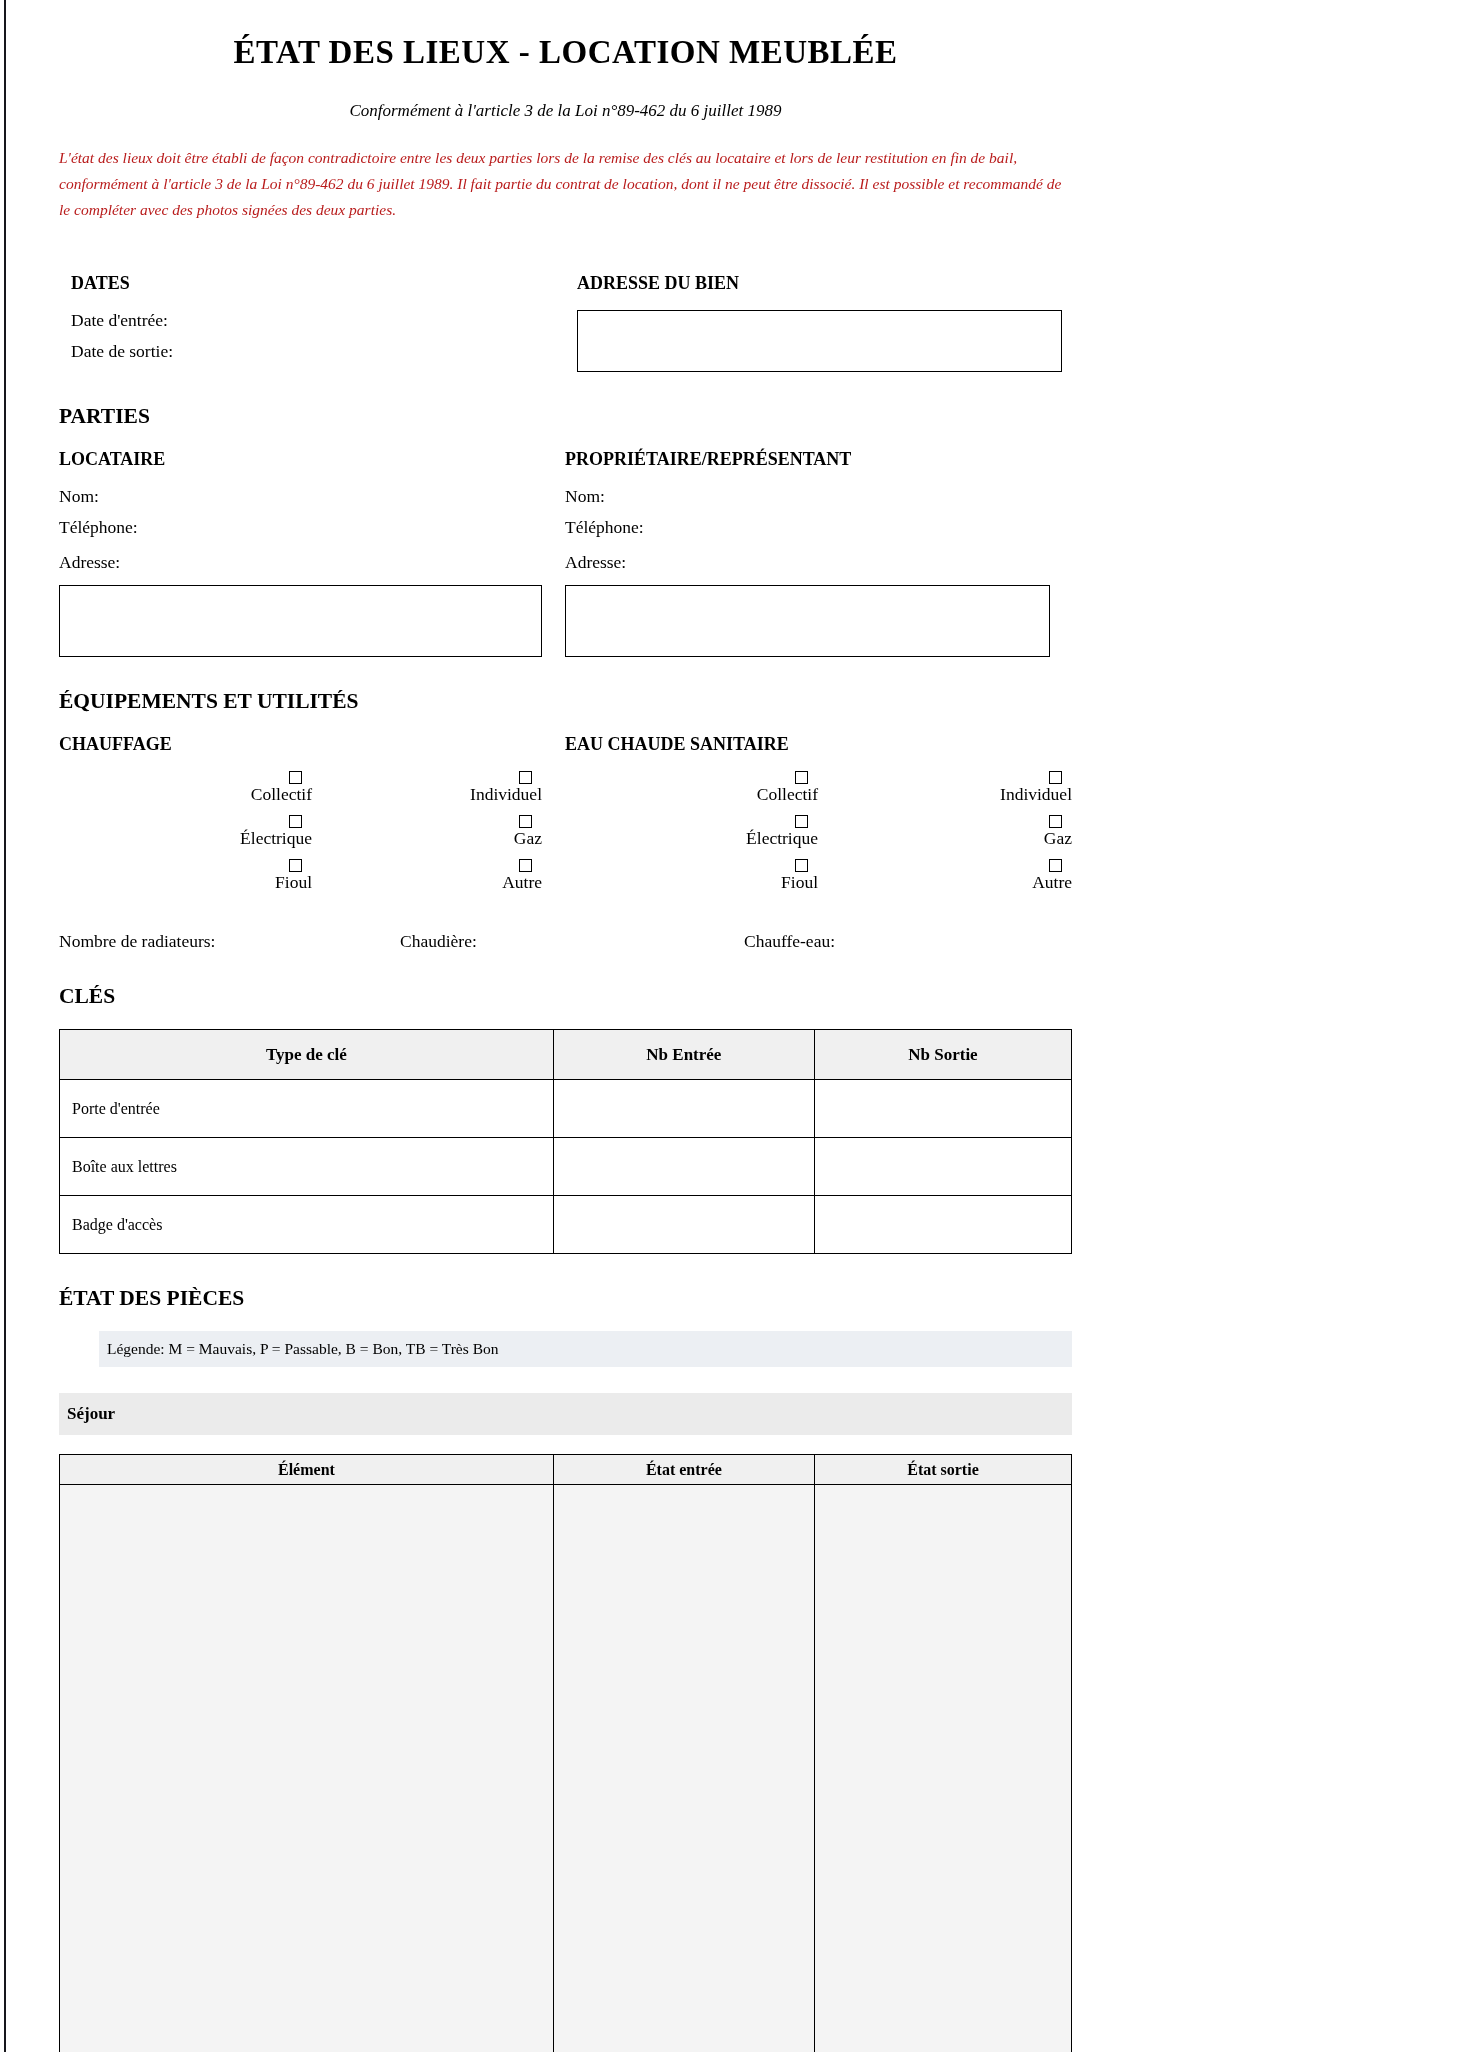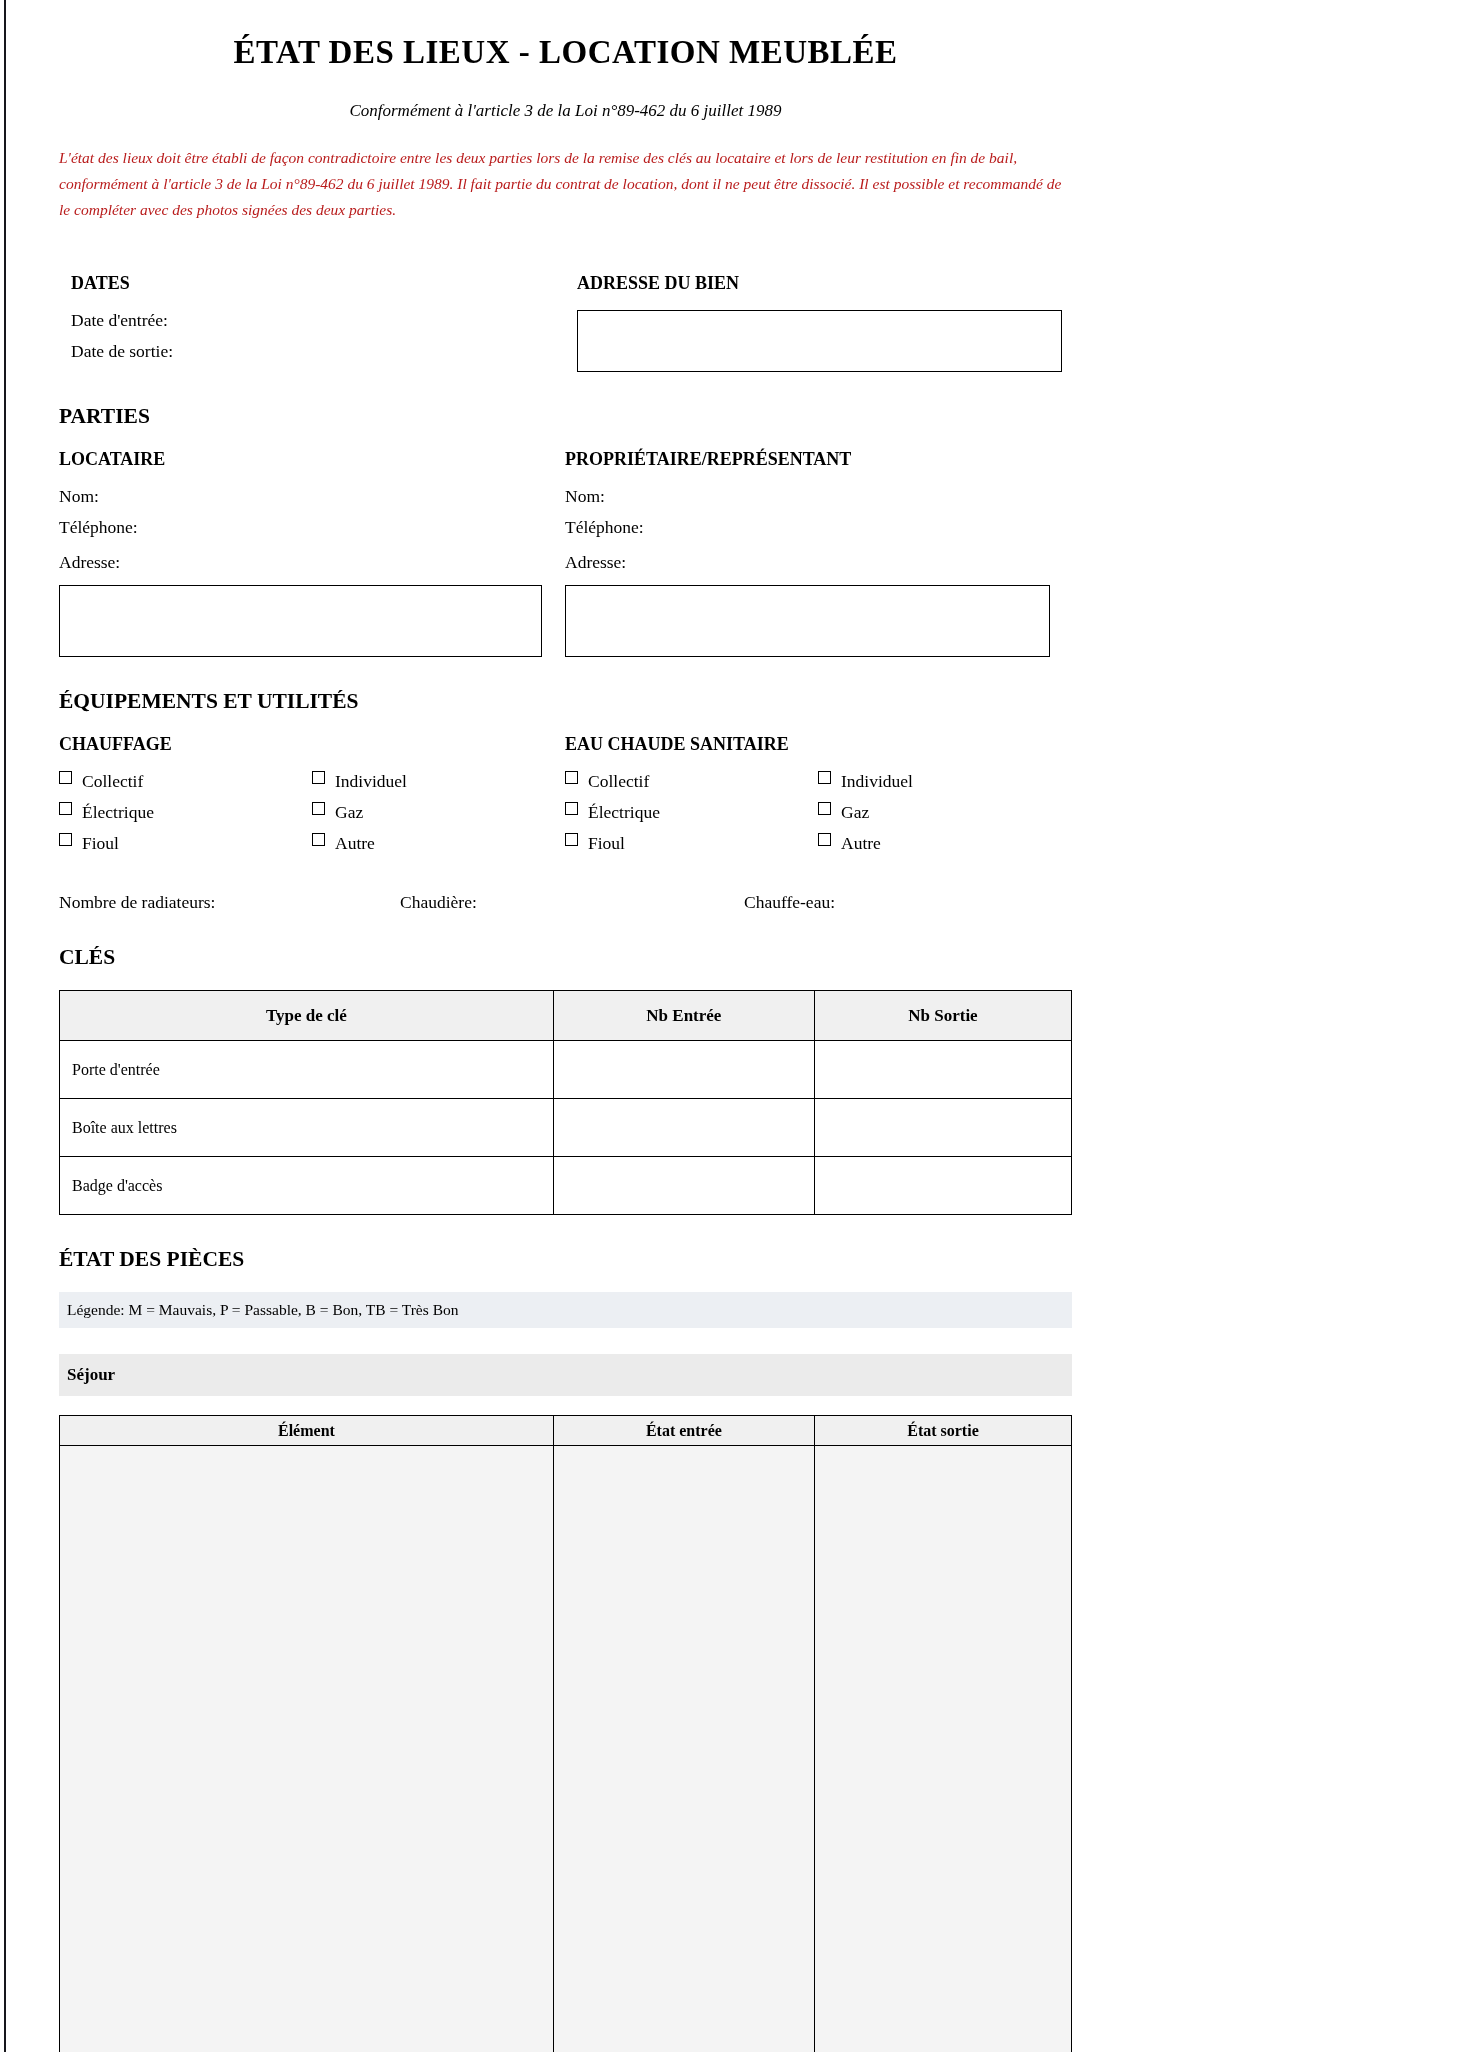--- a/index.html
+++ b/index.html
@@ -51,41 +51,41 @@
   .col-r .addr-box, .col-r .party-box { width: 485px; }
 
   h2.sec-h { font-size: 21.5px; font-weight: bold; margin: 32px 0 20px 0; }
 
   .cb-grid {
     display: grid;
     grid-template-columns: 253px 1fr;
     row-gap: 10px;
     margin-top: 4px;
   }
-  .cb-item { display: flex; align-items: flex-start; font-size: 17.5px; }
+  .cb-item { display: flex; align-items: flex-end; font-size: 17.5px; flex-direction: column; }
   .cb {
     width: 13px; height: 13px;
     border: 1.6px solid #000;
     margin-right: 10px; flex: none;
     background: #fff;
   }
 
   .triple { display: flex; margin-top: 38px; font-size: 17.5px; }
   .triple .t1 { width: 341px; }
   .triple .t2 { width: 344px; }
 
   table { border-collapse: collapse; width: 100%; }
   .keys-table { border: 1.6px solid #000; margin-top: 2px; }
   .keys-table th {
     background: #f0f0f0; border: 1px solid #000;
     height: 50px; font-size: 17px; font-weight: bold; text-align: center;
   }
   .keys-table td { border: 1px solid #000; height: 58px; font-size: 16px; padding: 0 0 0 12px; }
 
-  .legend { background: #eceff3; font-size: 15.5px; padding: 9px 8px; }
+  .legend { background: #eceff3; font-size: 15.5px; padding: 9px 8px; margin-left: 40px; }
   .room-bar { background: #ebebeb; font-weight: bold; font-size: 17px; padding: 11px 8px; margin-top: 26px; }
 
   .room-table { border: 1.6px solid #000; margin-top: 19px; }
   .room-table th {
     background: #f0f0f0; border: 1px solid #000;
     height: 30px; font-size: 16px; font-weight: bold; text-align: center;
   }
   .room-table td.body-cell {
     border: 1px solid #000;
     background: #f4f4f4;

